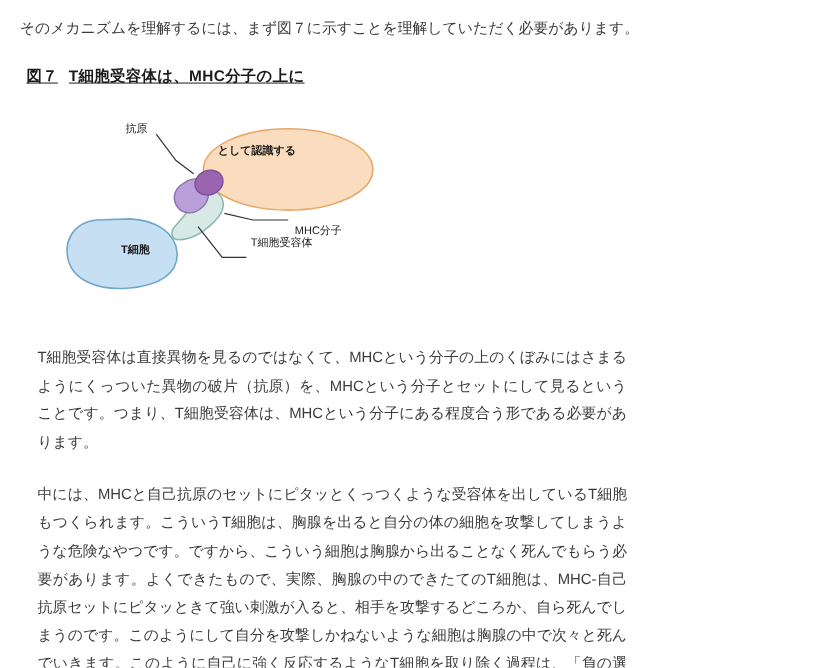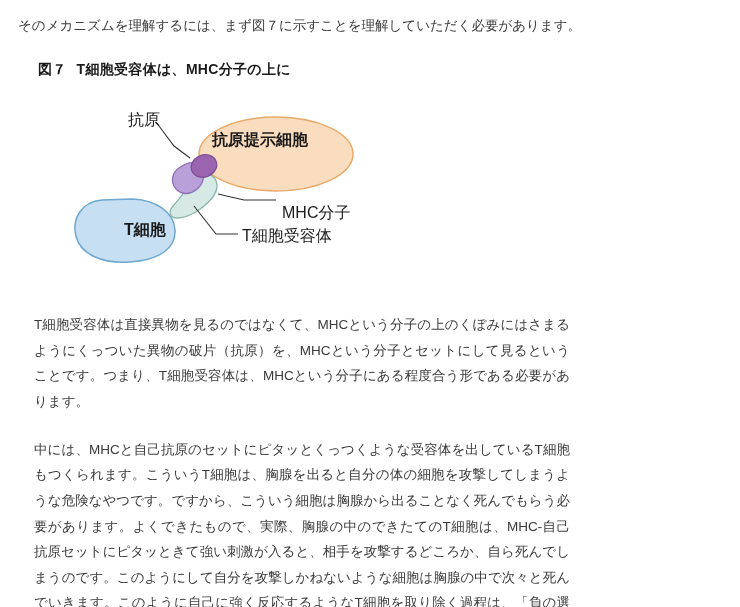--- a/index.html
+++ b/index.html
@@ -21,22 +21,23 @@
     box-sizing: border-box;
     padding: 10px 18px 0 18px;
   }
   .intro {
     font-size: 13.5px;
     line-height: 1.75;
     color: #3a3a3a;
     margin: 4px 0 0 0;
   }
   .figure {
-    margin: 20px 0 0 20px;
+    margin: 20px 0 0 6px;
     position: relative;
+    text-decoration: underline;
   }
   .fig-caption {
     font-size: 14px;
     font-weight: bold;
     color: #1a1a1a;
     line-height: 1.6;
     margin: 0;
     letter-spacing: 0.3px;
   }
   .fig-caption .fig-label {
@@ -53,33 +54,33 @@
     height: 190px;
     margin: 14px 0 0 6px;
   }
   .diagram svg {
     position: absolute;
     left: 0;
     top: 0;
   }
   .diagram .lbl {
     position: absolute;
-    font-size: 16px;
+    font-size: 10px;
     color: #1a1a1a;
     white-space: nowrap;
   }
   .lbl-antigen { left: 84px; top: 16px; }
   .lbl-apc {
     left: 168px; top: 36px;
     font-size: 15.5px;
     font-weight: bold;
     color: #4a3a20;
   }
   .lbl-mhc { left: 238px; top: 109px; }
-  .lbl-tcr { left: 198px; top: 132px; }
+  .lbl-tcr { left: 198px; top: 120px; }
   .lbl-tcell {
     left: 80px; top: 126px;
     font-size: 15.5px;
     font-weight: bold;
     color: #1c3550;
   }
   .body-text {
     font-size: 13.5px;
     line-height: 1.9;
     color: #3a3a3a;
@@ -113,21 +114,21 @@
         <path d="M138 72 C130 76 126 84 130 92 C134 100 144 102 152 96 C160 90 162 80 156 73 C151 67 144 68 138 72 Z" fill="#b9a0d8" stroke="#8e71b5" stroke-width="1.3"></path>
 
         <ellipse cx="160" cy="72" rx="13" ry="11" fill="#9a64b0" stroke="#7c4a92" stroke-width="1.2" transform="rotate(-22 160 72)"></ellipse>
 
         <polyline points="112,28 130,52 146,64" fill="none" stroke="#333333" stroke-width="1.1"></polyline>
         <polyline points="232,106 200,106 174,100" fill="none" stroke="#333333" stroke-width="1.1"></polyline>
         <polyline points="194,140 172,140 150,112" fill="none" stroke="#333333" stroke-width="1.1"></polyline>
       </svg>
 
       <span class="lbl lbl-antigen">抗原</span>
-      <span class="lbl lbl-apc">抗原提示細胞</span>
+      <span class="lbl lbl-apc">として認識する</span>
       <span class="lbl lbl-mhc">MHC分子</span>
       <span class="lbl lbl-tcr">T細胞受容体</span>
       <span class="lbl lbl-tcell">T細胞</span>
     </div>
   </div>
 
   <p class="body-text para-1">T細胞受容体は直接異物を見るのではなくて、MHCという分子の上のくぼみにはさまるようにくっついた異物の破片（抗原）を、MHCという分子とセットにして見るということです。つまり、T細胞受容体は、MHCという分子にある程度合う形である必要があります。</p>
   <p class="body-text para-2">中には、MHCと自己抗原のセットにピタッとくっつくような受容体を出しているT細胞もつくられます。こういうT細胞は、胸腺を出ると自分の体の細胞を攻撃してしまうような危険なやつです。ですから、こういう細胞は胸腺から出ることなく死んでもらう必要があります。よくできたもので、実際、胸腺の中のできたてのT細胞は、MHC-自己抗原セットにピタッときて強い刺激が入ると、相手を攻撃するどころか、自ら死んでしまうのです。このようにして自分を攻撃しかねないような細胞は胸腺の中で次々と死んでいきます。このように自己に強く反応するようなT細胞を取り除く過程は、「負の選択」と呼ばれます。</p>
 
 </div>

